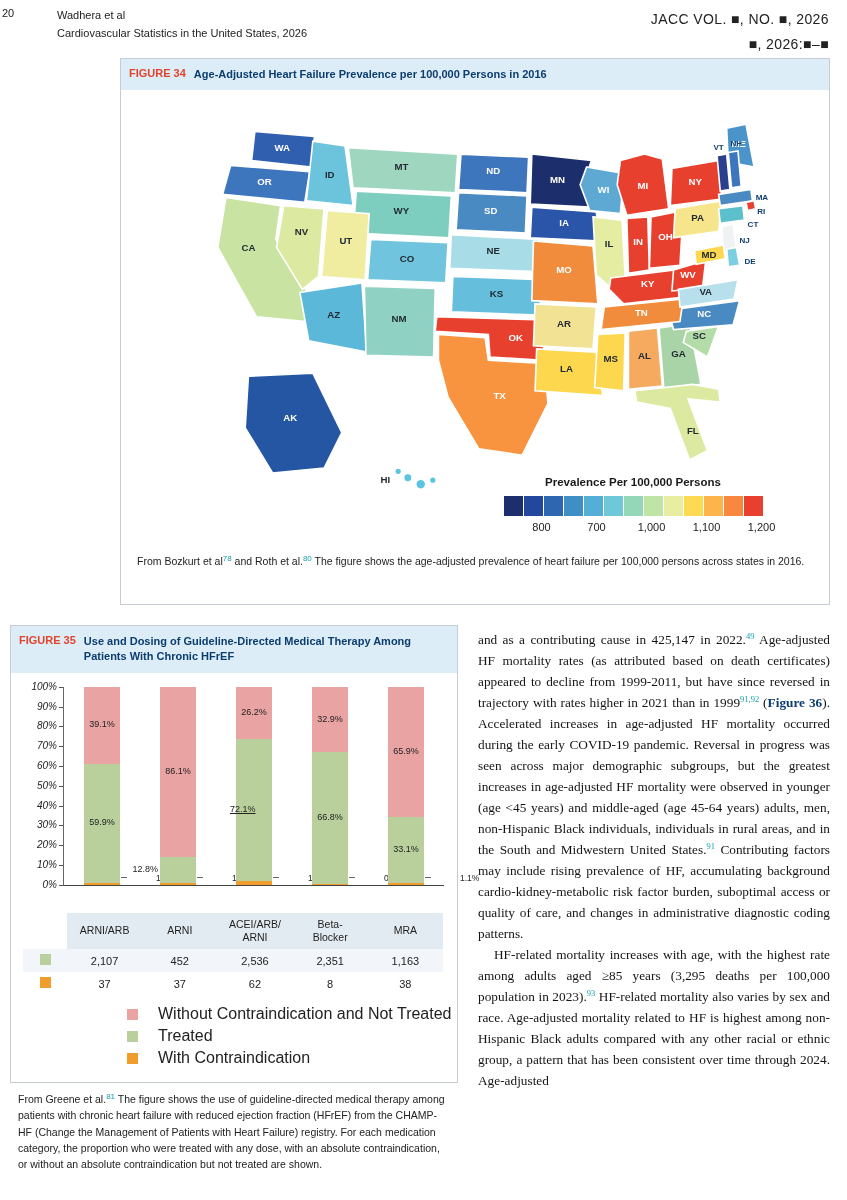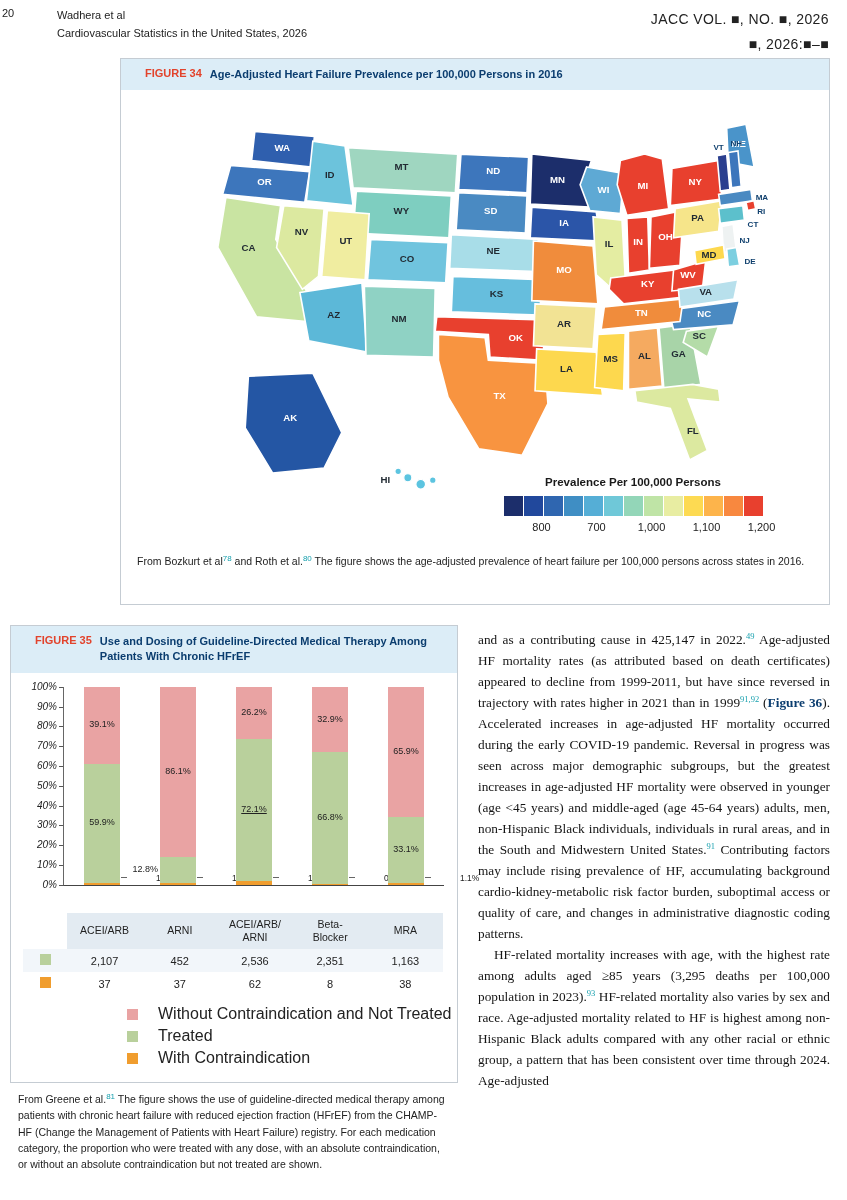--- a/index.html
+++ b/index.html
@@ -7,21 +7,21 @@
        font-family:"Liberation Sans",sans-serif;color:#1a1a1a;}
 
   
   .ph-num{position:absolute;left:2px;top:7px;font-size:11px;color:#222;}
   .ph-left{position:absolute;left:57px;top:7px;font-size:11px;line-height:1.6;color:#222;}
   .ph-right{position:absolute;right:18px;top:7px;font-size:14px;letter-spacing:.4px;
             text-align:right;line-height:1.8;color:#222;}
 
   
   .figbox{position:absolute;border:1px solid #c5ccd3;background:#fff;}
-  .fighead{background:#dcedf7;padding:8px 24px;font-size:11px;font-weight:bold;display:flex;align-items:flex-start;}
+  .fighead{background:#dcedf7;padding:8px 8px;font-size:11px;font-weight:bold;display:flex;align-items:flex-start;}
   .figlabel{color:#e2432c;margin-right:8px;white-space:nowrap;}
   .figtitle{color:#0b3d6f;line-height:1.4;}
   .figcaption{font-size:10.5px;line-height:1.55;color:#222;}
   sup.ref{color:#18a0ae;font-size:8px;line-height:0;}
   .figref{font-weight:bold;color:#0b3d6f;}
 
   
   #fig34{left:120px;top:58px;width:708px;height:545px;}
   #mapwrap{position:relative;height:462px;}
   #us-map{position:absolute;left:34px;top:30px;}
@@ -239,21 +239,21 @@
         <div class="seg" style="left: 96px; top: 170.478px; width: 36px; height: 25.344px; background: rgb(185, 208, 156);"></div>
         <div class="blab" style="left: 46px; top: 177.15px; width: 48px; text-align: right;">12.8%</div>
         <div class="seg" style="left: 96px; top: 0px; width: 36px; height: 170.478px; background: rgb(233, 163, 163);"></div>
         <div class="blab" style="left: 90px; top: 79.239px; width: 48px; text-align: center;">86.1%</div>
         <div class="seg" style="left: 172px; top: 194.436px; width: 36px; height: 3.564px; background: rgb(240, 157, 46);"></div>
         <div class="olab" style="left: 209px; top: 186px;">
           <span class="conn"></span>
           <span>1.8%</span>
         </div>
         <div class="seg" style="left: 172px; top: 51.678px; width: 36px; height: 142.758px; background: rgb(185, 208, 156);"></div>
-        <div class="blab" style="left: 166px; top: 117.057px; width: 48px; text-align: center; text-decoration: underline;">72.1%</div>
+        <div class="blab" style="left: 166px; top: 117.057px; width: 48px; text-align: left; text-decoration: underline;">72.1%</div>
         <div class="seg" style="left: 172px; top: 0px; width: 36px; height: 51.876px; background: rgb(233, 163, 163);"></div>
         <div class="blab" style="left: 166px; top: 19.74px; width: 48px; text-align: center;">26.2%</div>
         <div class="seg" style="left: 248px; top: 197.604px; width: 36px; height: 0.396px; background: rgb(240, 157, 46);"></div>
         <div class="olab" style="left: 285px; top: 186px;">
           <span class="conn"></span>
           <span>0.2%</span>
         </div>
         <div class="seg" style="left: 248px; top: 65.34px; width: 36px; height: 132.264px; background: rgb(185, 208, 156);"></div>
         <div class="blab" style="left: 242px; top: 125.472px; width: 48px; text-align: center;">66.8%</div>
         <div class="seg" style="left: 248px; top: 0.198px; width: 36px; height: 65.142px; background: rgb(233, 163, 163);"></div>
@@ -288,21 +288,21 @@
       <div class="ytickmark" style="top: 158.4px;"></div>
       <div class="ytick" style="top: 172.2px;">10%</div>
       <div class="ytickmark" style="top: 178.2px;"></div>
       <div class="ytick" style="top: 192px;">0%</div>
       <div class="ytickmark" style="top: 198px;"></div>
     </div>
   <table id="f35-table">
     <thead>
         <tr>
           <th style="width: 40px; background: transparent;"></th>
-          <th>ACEI/ARB</th>
+          <th>ARNI/ARB</th>
           <th>ARNI</th>
           <th>ACEI/ARB/
 ARNI</th>
           <th>Beta-
 Blocker</th>
           <th>MRA</th>
         </tr>
       </thead>
     <tbody>
         <tr>

